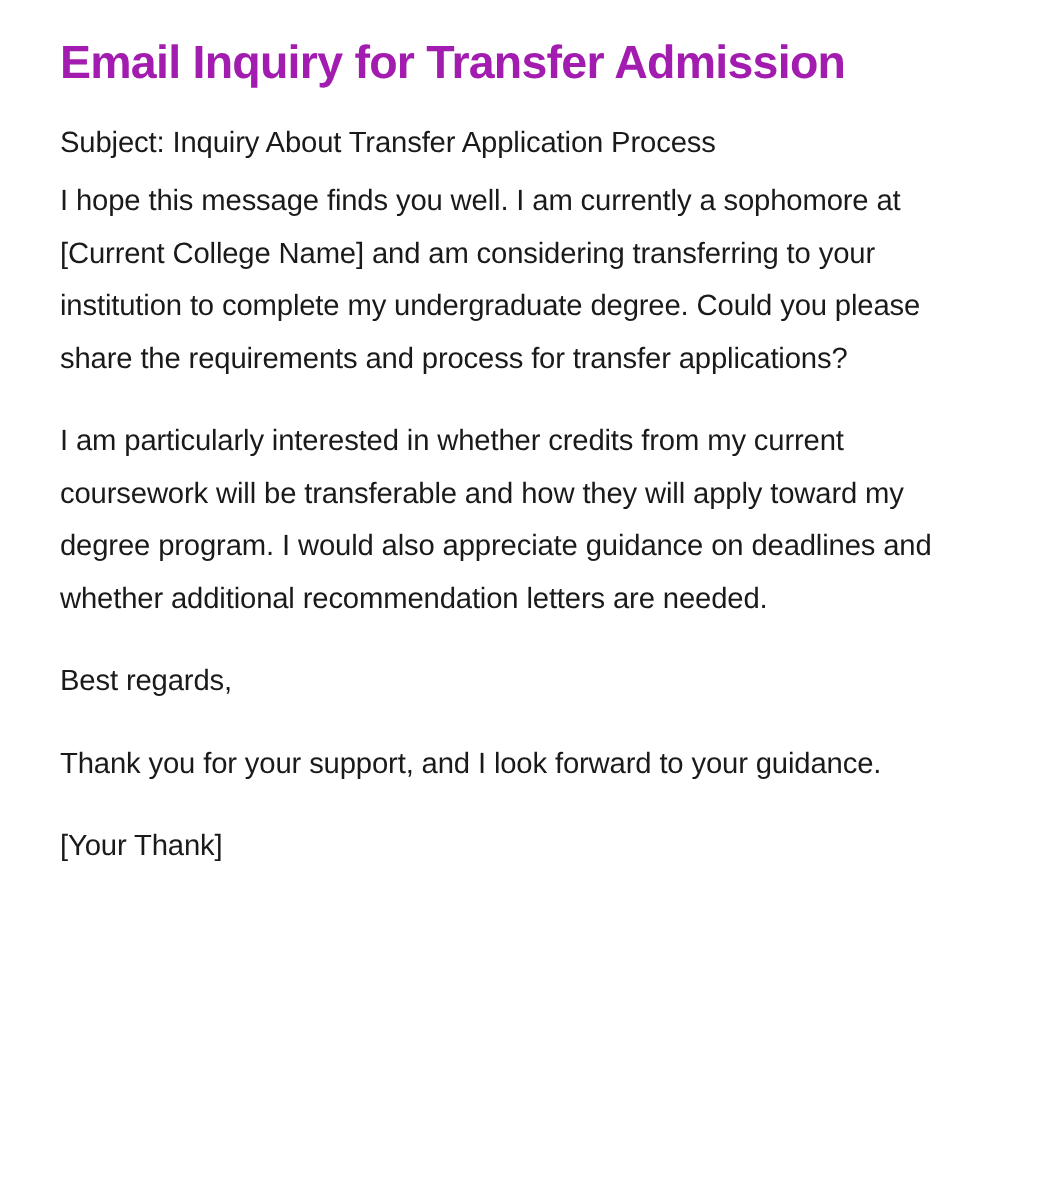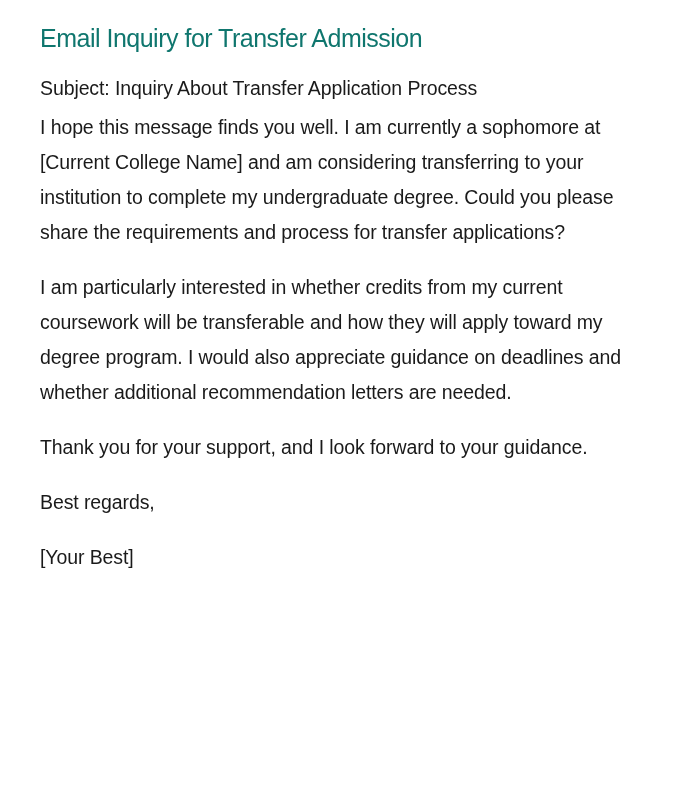--- a/index.html
+++ b/index.html
@@ -3,33 +3,33 @@
   <meta charset="utf-8">
   <style>
     html, body { margin: 0; padding: 0; background: #ffffff; }
     body {
       width: 700px; height: 797px; overflow: hidden;
       font-family: "Liberation Sans", sans-serif;
       color: #1a1a1a;
     }
     .doc { padding: 24px 40px 0 40px; }
     h1 {
-      font-size: 25px; font-weight: normal; margin: 0 0 18px 0;
-      letter-spacing: -0.5px; color: #0f766e;
+      font-size: 31px; font-weight: bold; margin: 0 0 18px 0;
+      letter-spacing: -0.5px; color: #a21caf;
     }
     p {
       font-size: 19.5px; line-height: 35px; margin: 0 0 20px 0;
       letter-spacing: -0.1px;
     }
     p.subject { margin-bottom: 4px; }
   </style>
 </head>
 <body>
 
 <div class="doc">
   <h1>Email Inquiry for Transfer Admission</h1>
   <p class="subject">Subject: Inquiry About Transfer Application Process</p>
   <p>I hope this message finds you well. I am currently a sophomore at [Current College Name] and am considering transferring to your institution to complete my undergraduate degree. Could you please share the requirements and process for transfer applications?</p>
   <p>I am particularly interested in whether credits from my current coursework will be transferable and how they will apply toward my degree program. I would also appreciate guidance on deadlines and whether additional recommendation letters are needed.</p>
+  <p>Best regards,</p>
   <p>Thank you for your support, and I look forward to your guidance.</p>
-  <p>Best regards,</p>
-  <p>[Your Best]</p>
+  <p>[Your Thank]</p>
 </div>
 
 </body></html>

